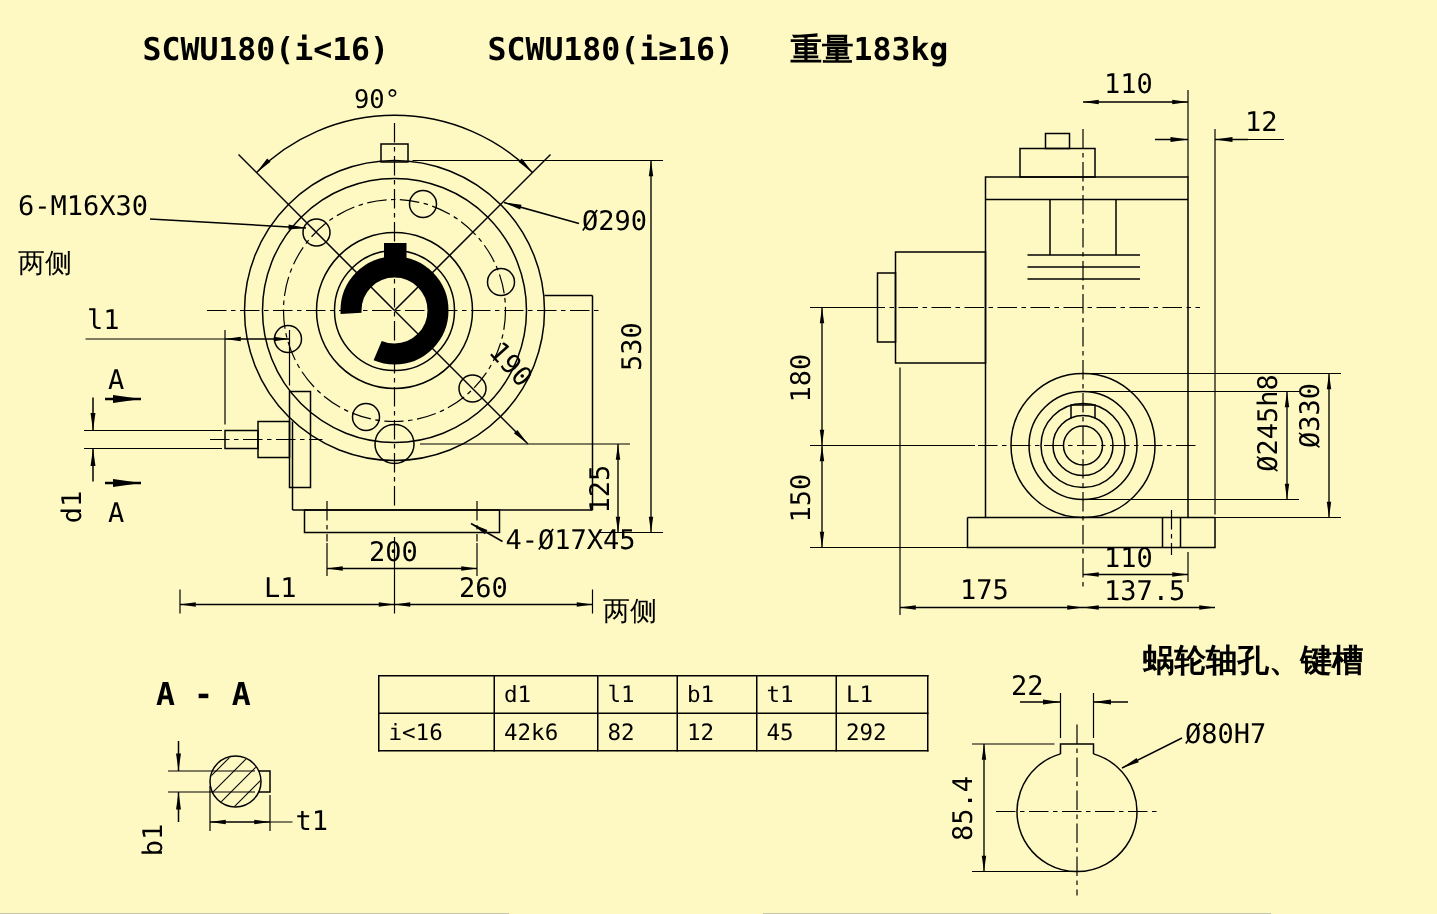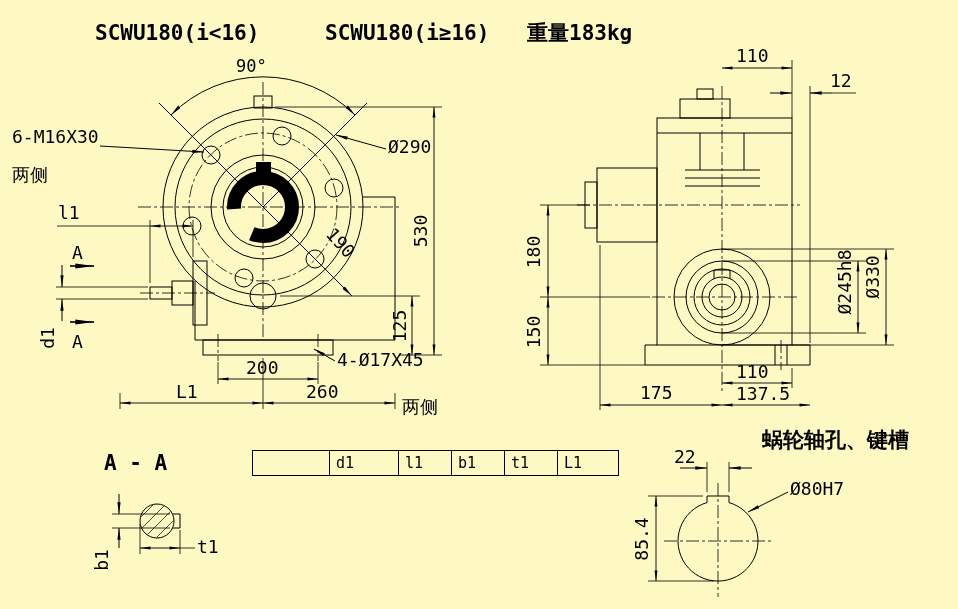--- a/index.html
+++ b/index.html
@@ -262,16 +262,24 @@
 <table class="spec-table">
   <tbody>
         <tr>
     <td style="width:64px"></td>
     <td style="width:56px">d1</td>
     <td style="width:40px">l1</td>
     <td style="width:40px">b1</td>
     <td style="width:40px">t1</td>
     <td style="width:48px">L1</td>
   </tr>
+  <tr>
+    <td>i&lt;16</td>
+    <td>42k6</td>
+    <td>82</td>
+    <td>12</td>
+    <td>45</td>
+    <td>292</td>
+  </tr>
 </tbody>
     </table>
 
 </div>
 
 </body></html>

